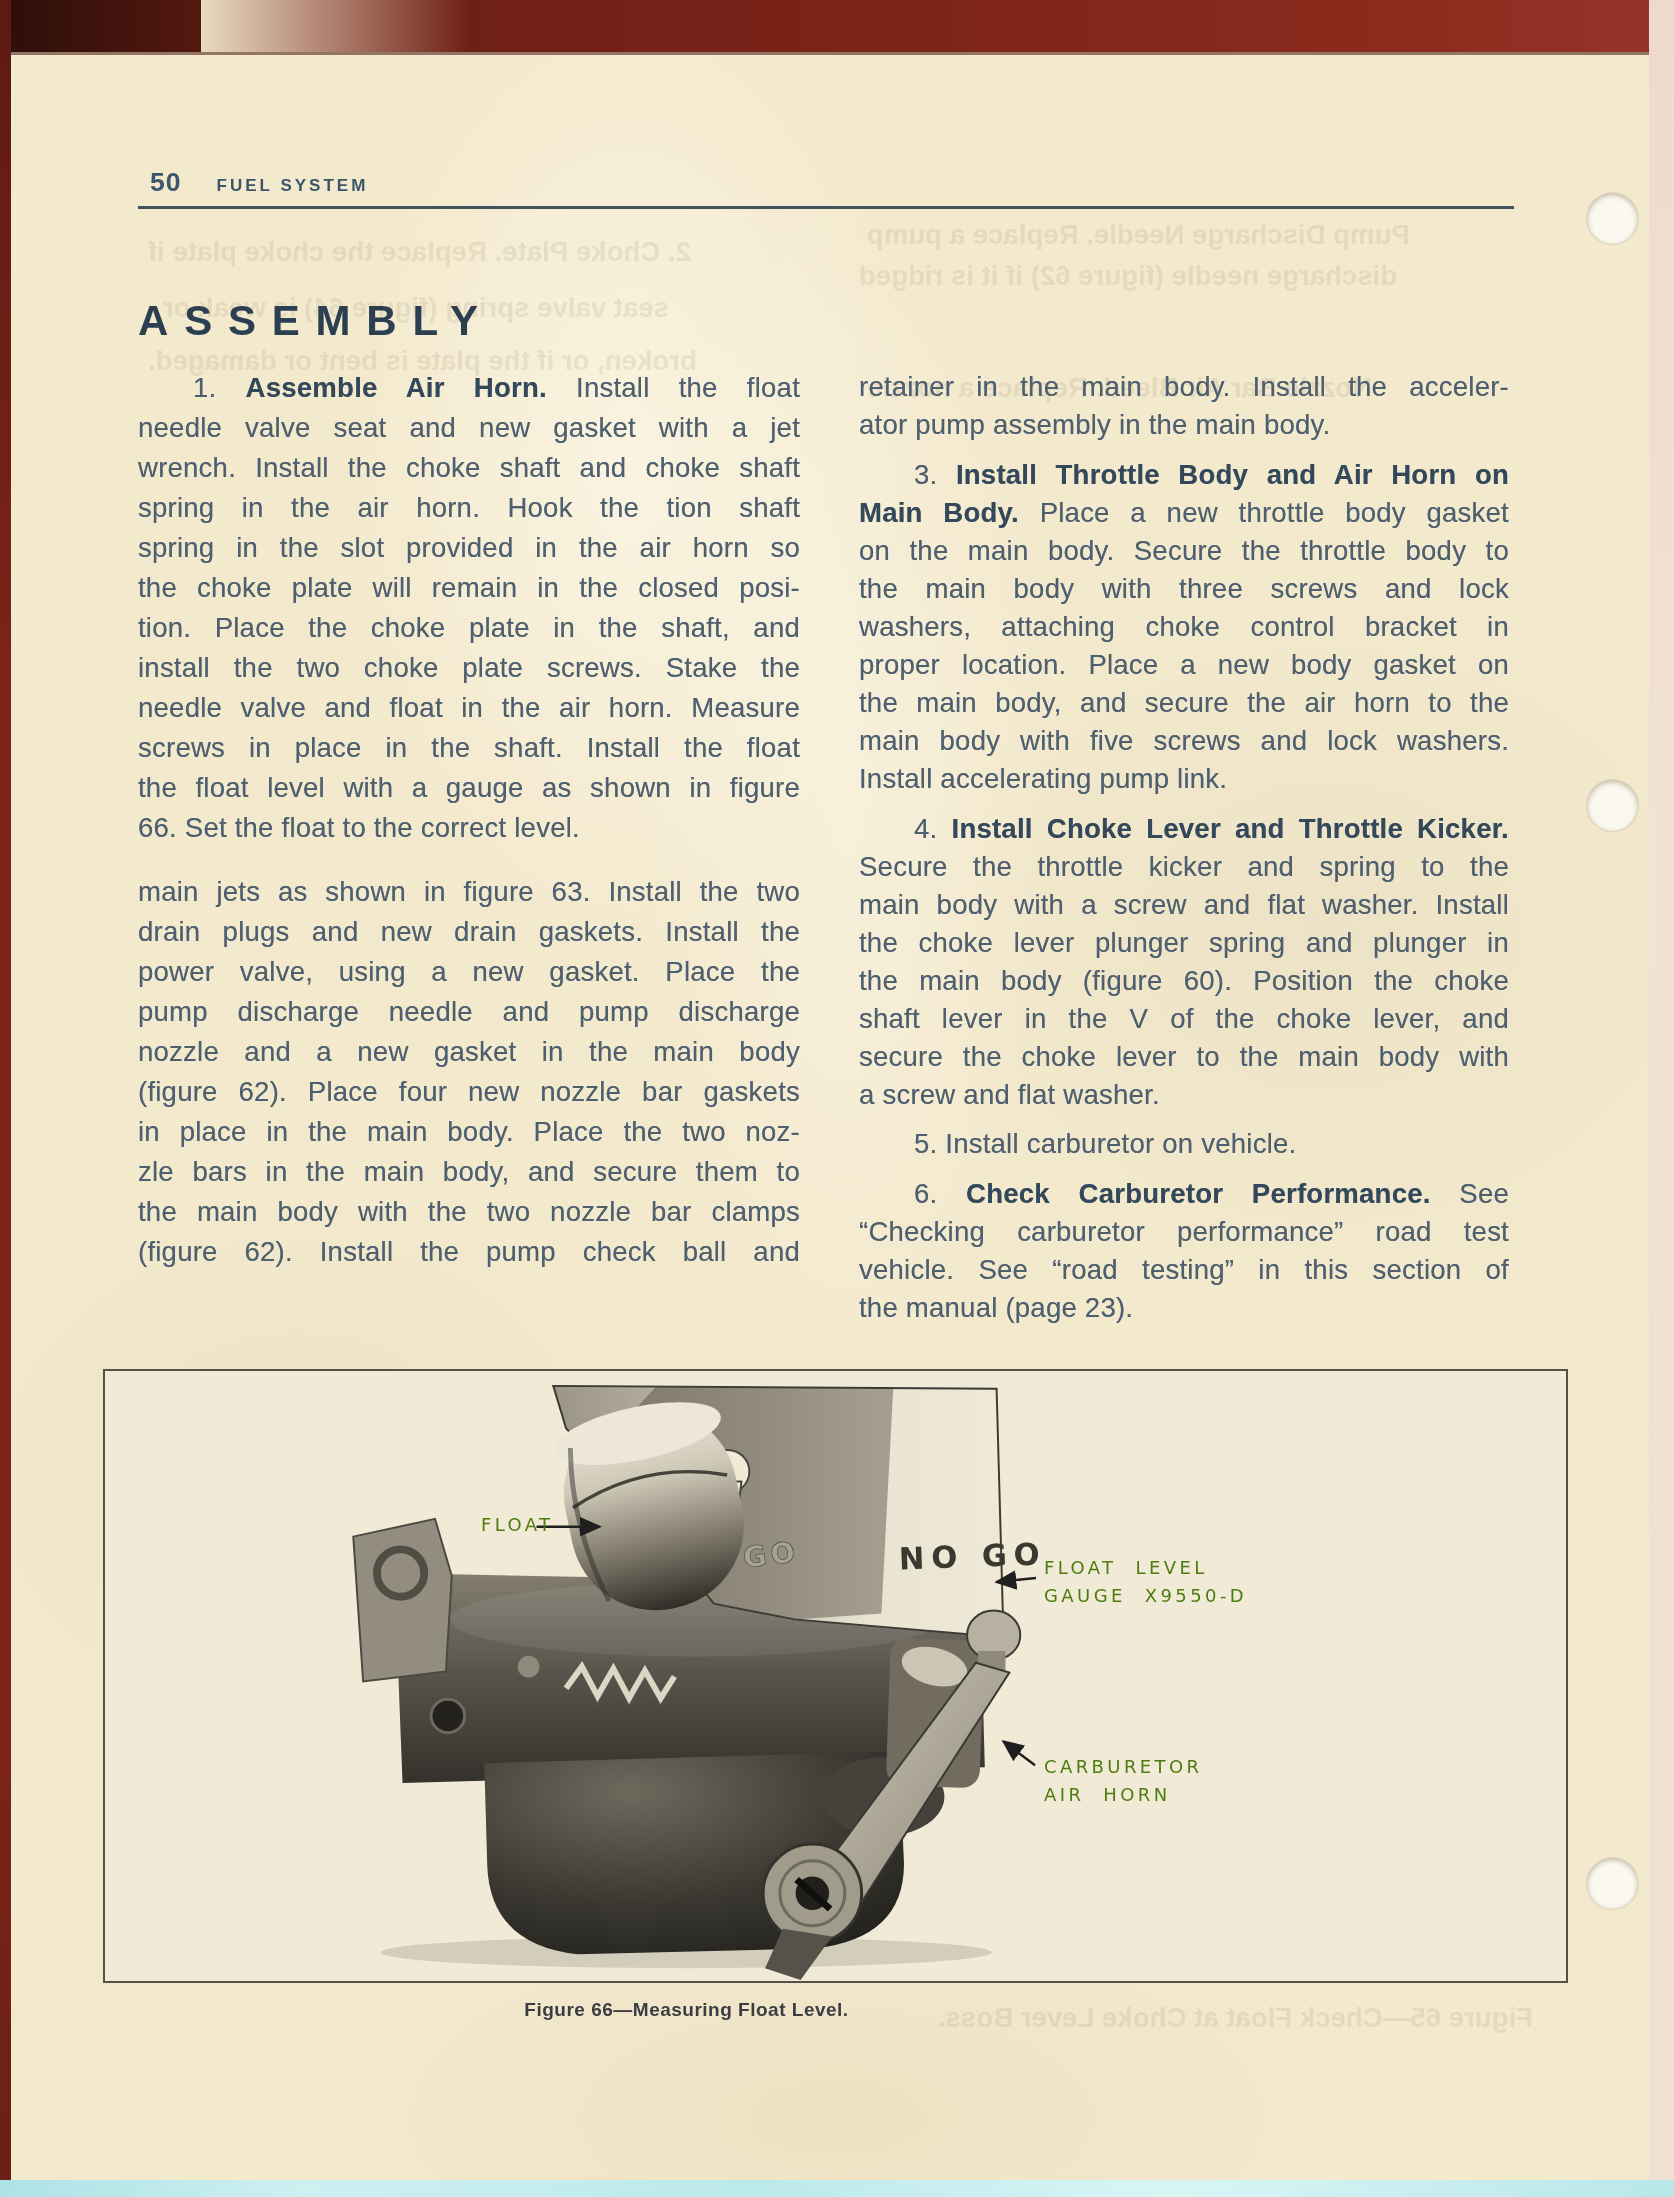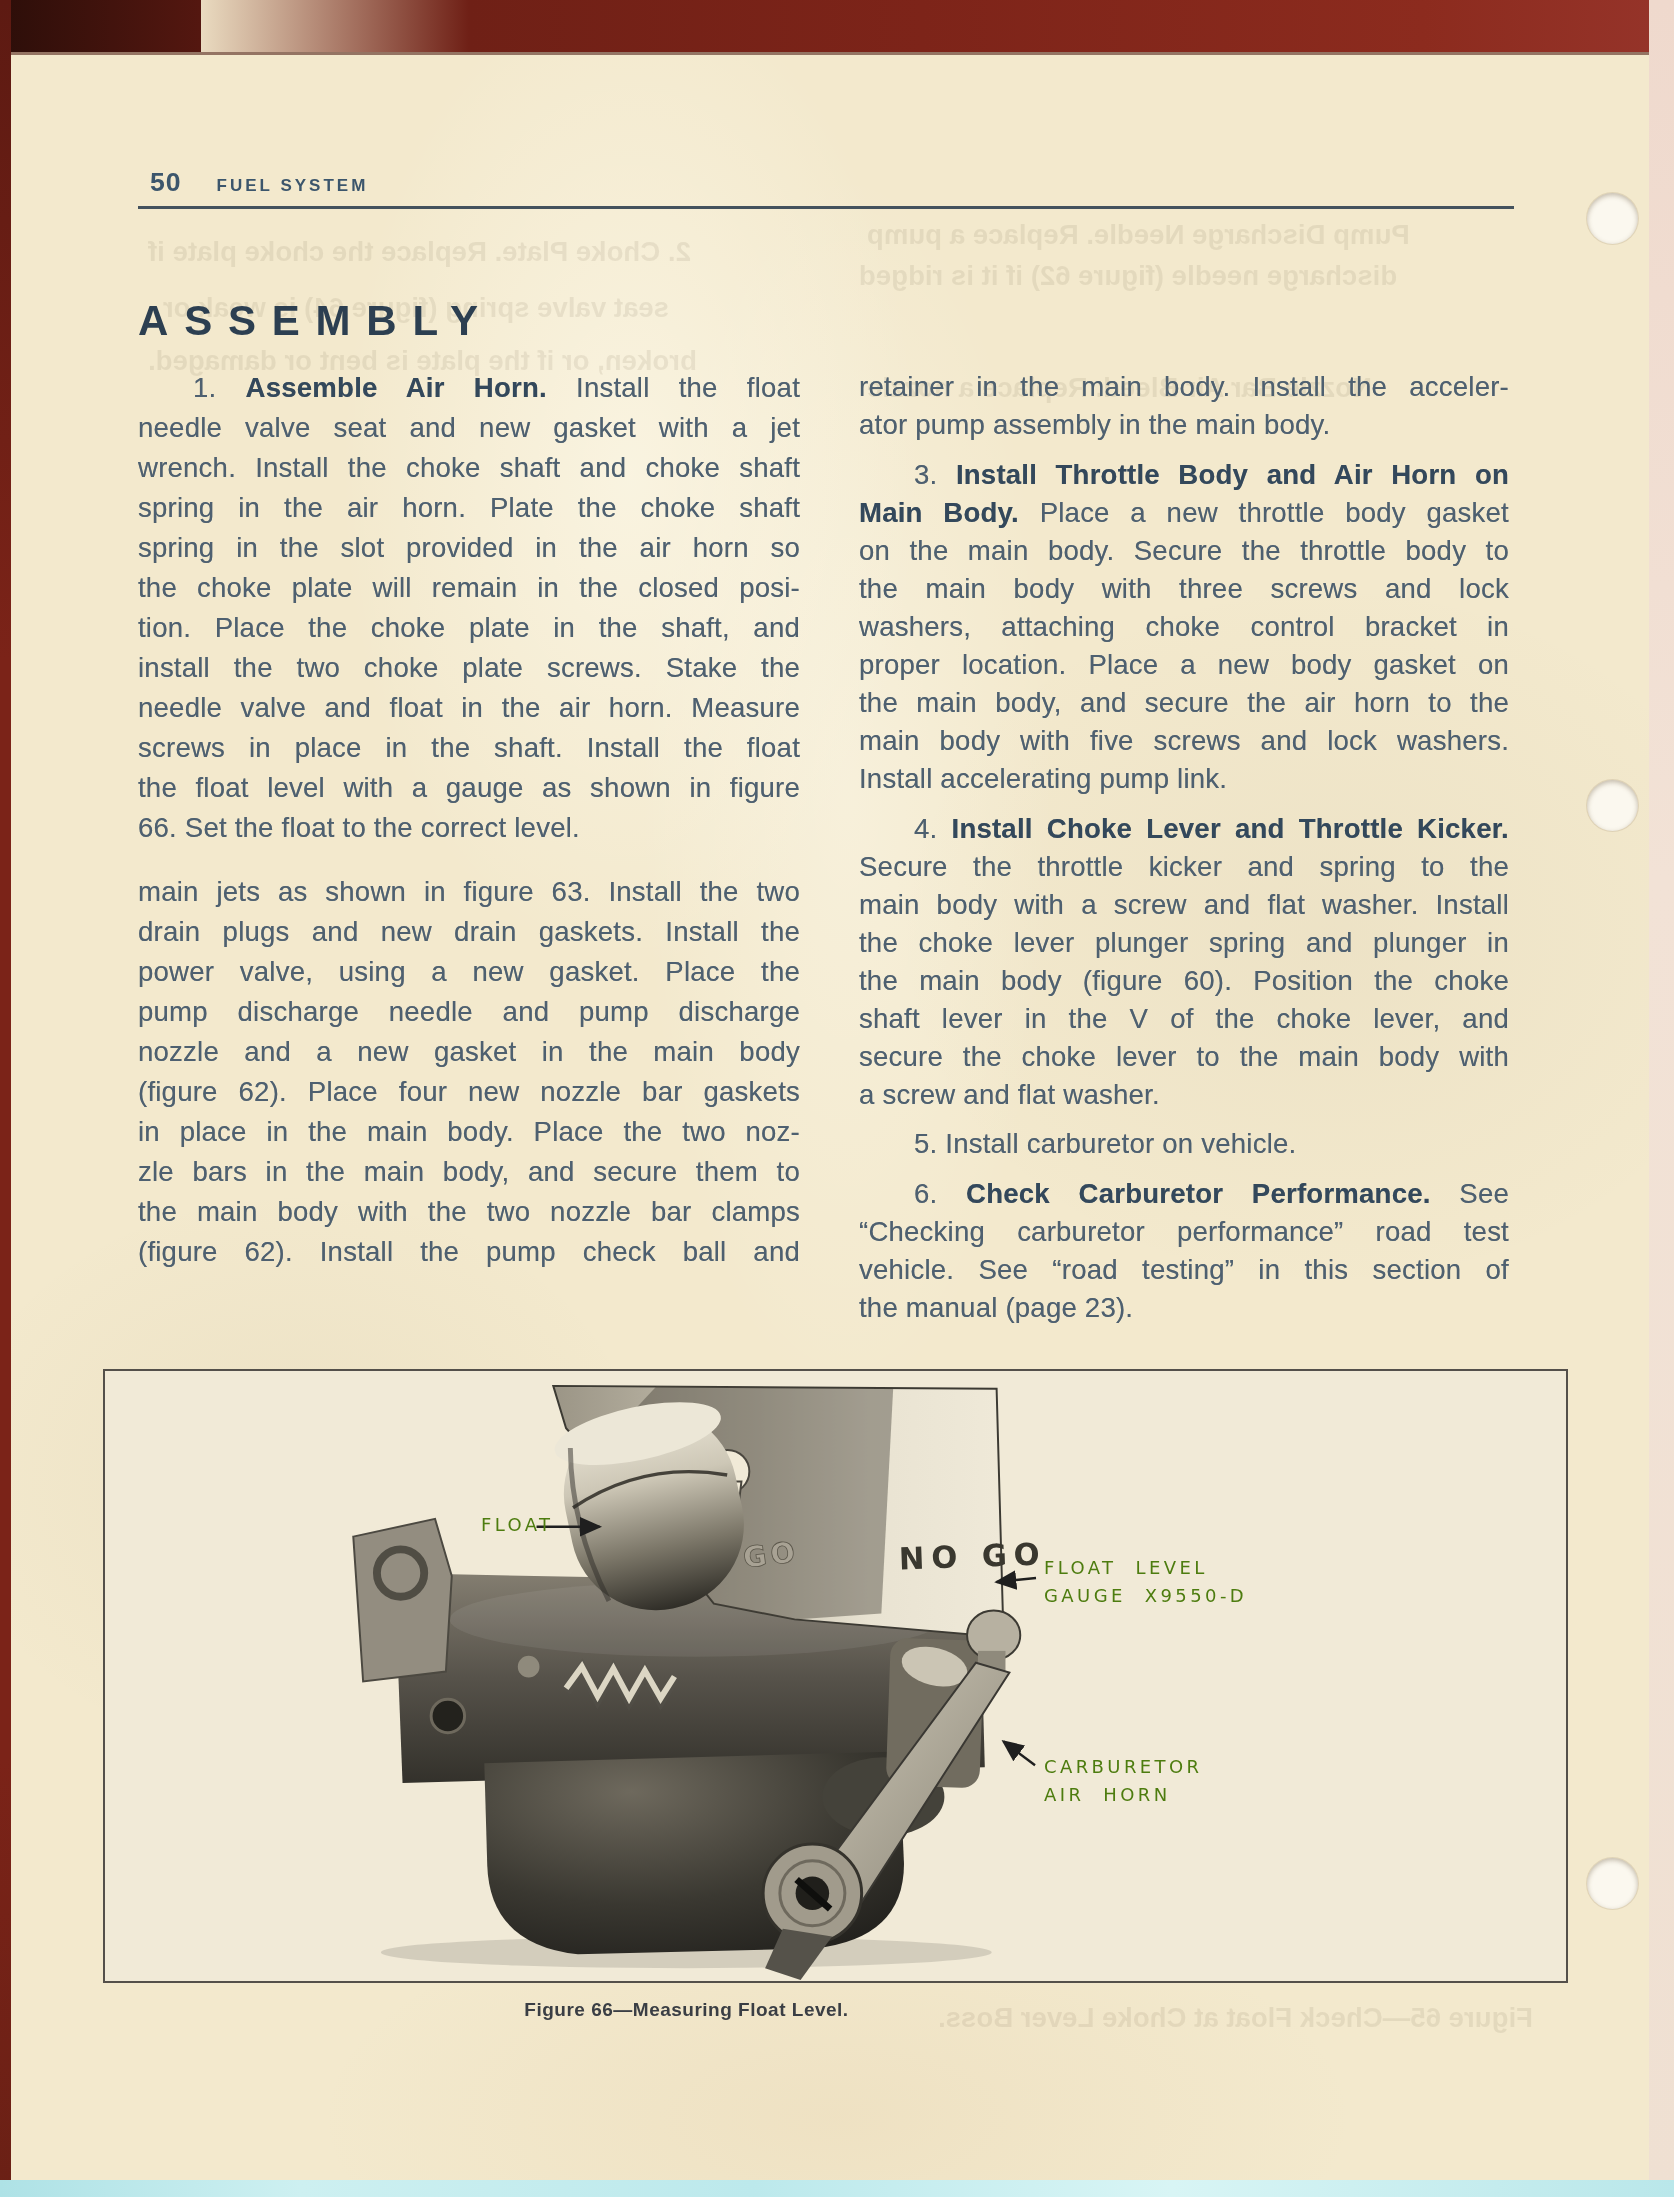--- a/index.html
+++ b/index.html
@@ -93,21 +93,21 @@
   </div>
   <div class="rule"></div>
 
   <div class="title">ASSEMBLY</div>
 
   <div class="col col-left" id="col-left">
       <div class="para">
         <div class="tline first">1.  <b>Assemble Air Horn.</b>  Install the float</div>
         <div class="tline">needle valve seat and new gasket with a jet</div>
         <div class="tline">wrench.  Install the choke shaft and choke shaft</div>
-        <div class="tline">spring in the air horn.  Plate the choke shaft</div>
+        <div class="tline">spring in the air horn.  Hook the tion shaft</div>
         <div class="tline">spring in the slot provided in the air horn so</div>
         <div class="tline">the choke plate will remain in the closed posi-</div>
         <div class="tline">tion. Place the choke plate in the shaft, and</div>
         <div class="tline">install the two choke plate screws.  Stake the</div>
         <div class="tline">needle valve and float in the air horn. Measure</div>
         <div class="tline">screws in place in the shaft.  Install the float</div>
         <div class="tline">the float level with a gauge as shown in figure</div>
         <div class="tline plast">66.  Set the float to the correct level.</div>
       </div>
       <div class="para">

